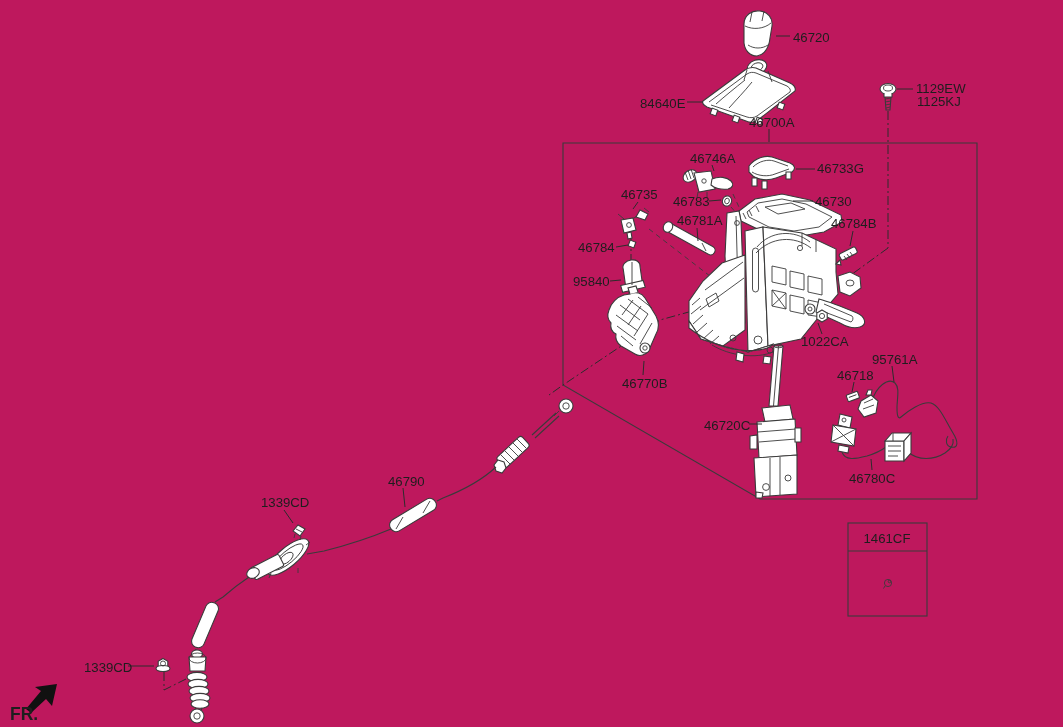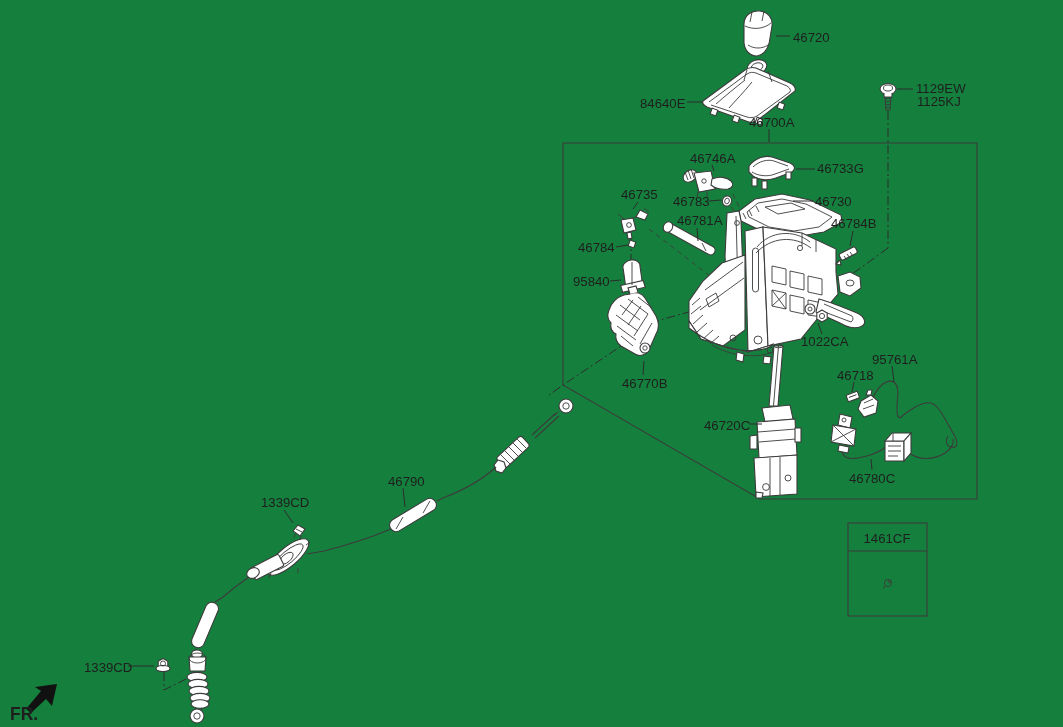--- a/index.html
+++ b/index.html
@@ -1,16 +1,16 @@
 <!DOCTYPE html>
 <html><head>
 <meta charset="utf-8">
 <style>
   html,body{margin:0;padding:0;background:#ffffff;}
-  #stage{position:relative;width:1063px;height:727px;background:#15803d;overflow:hidden;
+  #stage{position:relative;width:1063px;height:727px;background:#be185d;overflow:hidden;
          font-family:"Liberation Sans", sans-serif;}
   svg{display:block;}
   text{font-family:"Liberation Sans", sans-serif;font-size:13.2px;fill:#1e1e1e;}
   text.fr{font-size:17.5px;font-weight:bold;}
   .ln{stroke:#3b3b3b;stroke-width:1.1;fill:none;}
   .fw{stroke:#3b3b3b;stroke-width:1.1;fill:#ffffff;}
   .thin{stroke:#3b3b3b;stroke-width:0.9;fill:none;}
   .leader{stroke:#2c2c2c;stroke-width:1;fill:none;}
   .dashdot{stroke:#2c2c2c;stroke-width:1;fill:none;stroke-dasharray:9 3 2 3;}
   .dashed{stroke:#3b3b3b;stroke-width:0.9;fill:none;stroke-dasharray:5 4;}

